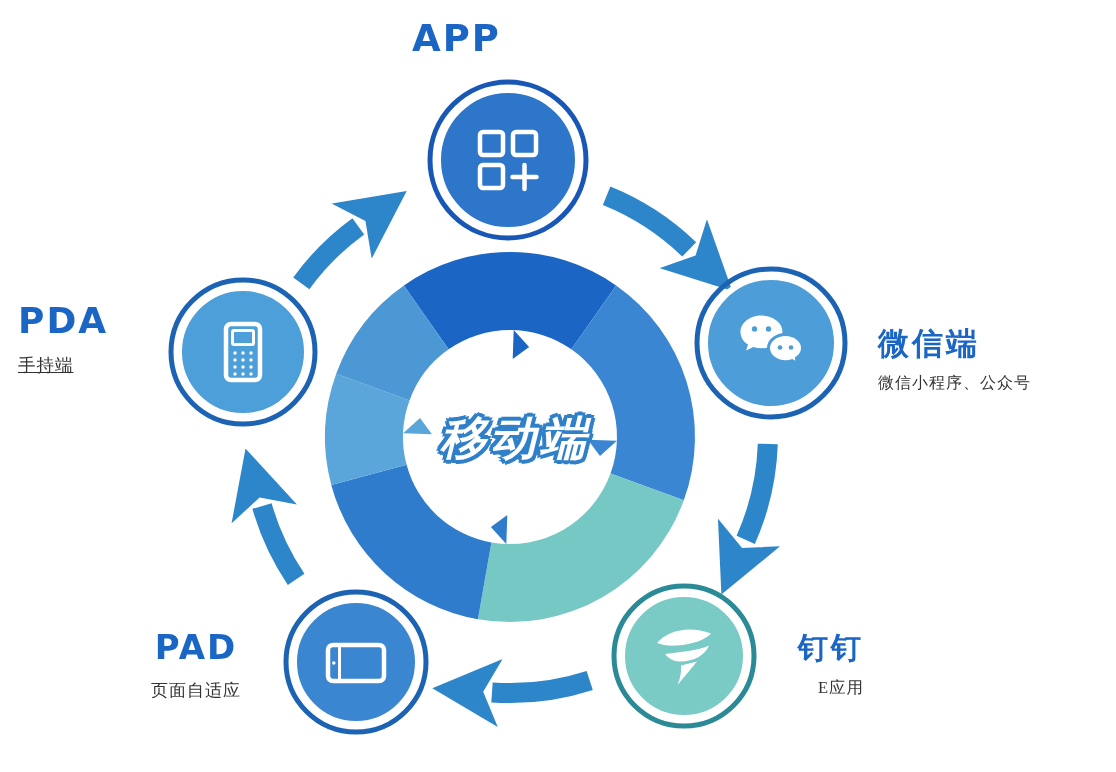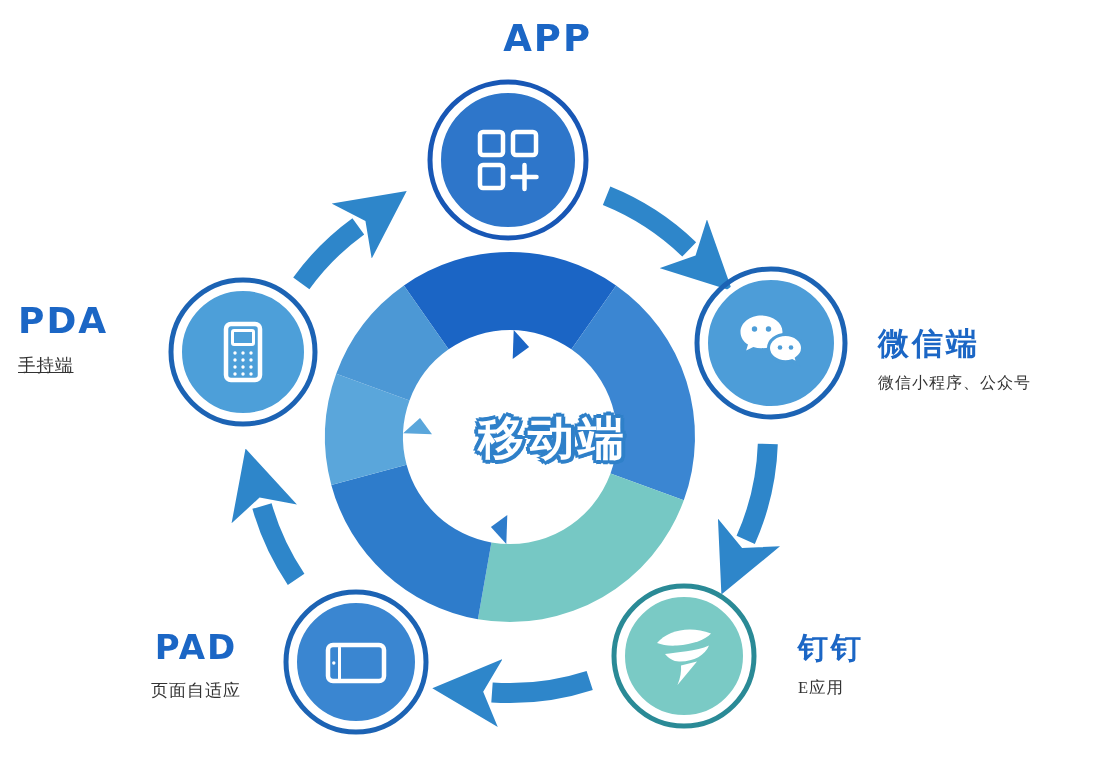--- a/index.html
+++ b/index.html
@@ -18,48 +18,49 @@
     letter-spacing:2px;
     line-height:1.05;
   }
   .label .subtitle{
     color:var(--c-subtitle,#333333);
     font-weight:500;
     margin-top:13px;
     letter-spacing:1px;
     white-space:nowrap;
   }
-  .label-app{left:392px;top:20px;width:200px;text-align:right;}
+  .label-app{left:412px;top:20px;width:200px;text-align:left;}
   .label-app .title{font-size:37px;}
   .label-wechat{left:878px;top:307px;text-align:left;}
   .label-wechat .title{font-size:31px;letter-spacing:3px;margin-top:20px;}
   .label-wechat .subtitle{font-size:16px;}
   .label-dingtalk{left:798px;top:632px;text-align:left;font-family:Liberation Serif, serif;}
   .label-dingtalk .title{font-size:30px;letter-spacing:3px;}
-  .label-dingtalk .subtitle{font-size:16.5px;}
+  .label-dingtalk .subtitle{font-size:16.5px;text-align:right;}
   .label-pad{left:98px;top:630px;width:196px;text-align:center;}
   .label-pad .title{font-size:34px;}
   .label-pad .subtitle{font-size:17px;text-align:center;}
   .label-pda{left:18px;top:302px;width:166px;}
   .label-pda .title{font-size:36px;}
   .label-pda .subtitle{font-size:17.5px;text-decoration:underline;}
   .center-label{
-    position:absolute;left:378px;top:408px;width:250px;
-    text-align:right;
+    position:absolute;left:390px;top:408px;width:250px;
+    text-align:center;
     font-size:46px;font-weight:bold;letter-spacing:4px;
     color:var(--c-center_text,#ffffff);
     text-shadow:
       -3px -3px 0 var(--c-center_outline,#2f80c9),
        3px -3px 0 var(--c-center_outline,#2f80c9),
       -3px  3px 0 var(--c-center_outline,#2f80c9),
        3px  3px 0 var(--c-center_outline,#2f80c9),
       -4px  0   0 var(--c-center_outline,#2f80c9),
        4px  0   0 var(--c-center_outline,#2f80c9),
        0   -4px 0 var(--c-center_outline,#2f80c9),
        0    4px 0 var(--c-center_outline,#2f80c9);
+    font-style: italic;
   }
 </style>
 </head>
 <body>
 
 <div class="canvas">
 
   <svg class="diagram-svg" width="1116" height="772" viewBox="0 0 1116 772">
     <defs>
       <marker id="arrowhead" viewBox="0 0 10 10" refX="1.2" refY="5" markerWidth="3.4" markerHeight="3.4" orient="auto">

